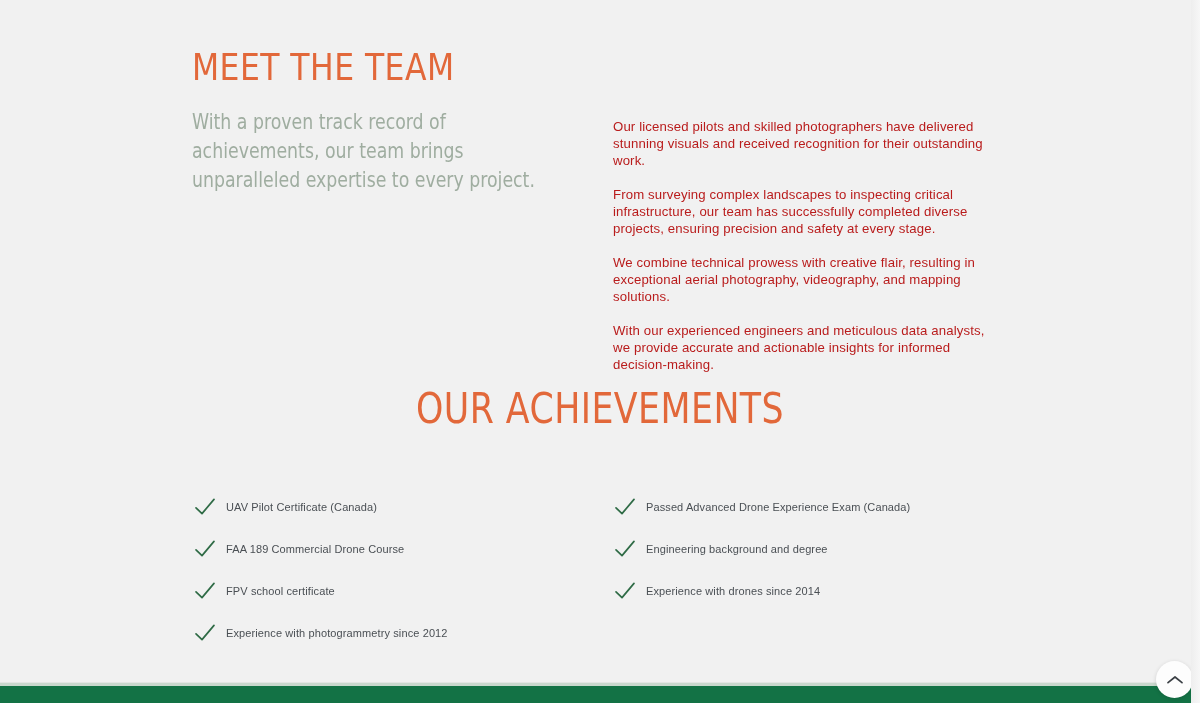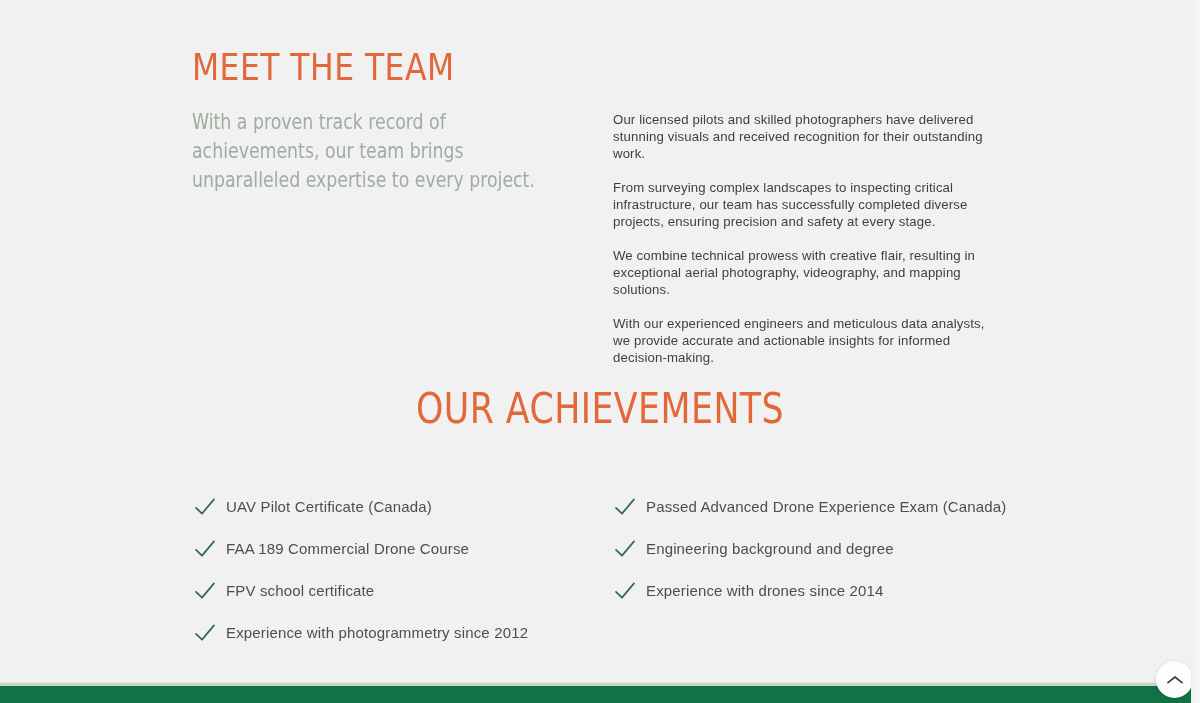--- a/index.html
+++ b/index.html
@@ -67,23 +67,24 @@
 
   .team-right {
     flex:1 1 auto;
     padding-top:3px;
     max-width:390px;
   }
 
   .body-par {
     font-size:13.2px;
     line-height:17px;
-    color:#404040;
+    color:#b91c1c;
     margin-bottom:17px;
     letter-spacing:0.01em;
+    margin-top:7px;
   }
   .body-par:last-child { margin-bottom:0; }
 
   
   .ach-title {
     position:absolute;
     top:386px;
     left:0;
     width:1200px;
     text-align:center;
@@ -122,21 +123,21 @@
   .check-icon {
     flex:0 0 26px;
     width:26px;
     height:26px;
     display:block;
     margin-right:8px;
   }
   .check-icon svg { display:block; }
 
   .ach-label {
-    font-size:15px;
+    font-size:11px;
     line-height:18px;
     color:#4a4f54;
     white-space:nowrap;
     letter-spacing:0.01em;
   }
 
   
   .footer-hairline-a {
     position:absolute;
     left:0; right:0;

